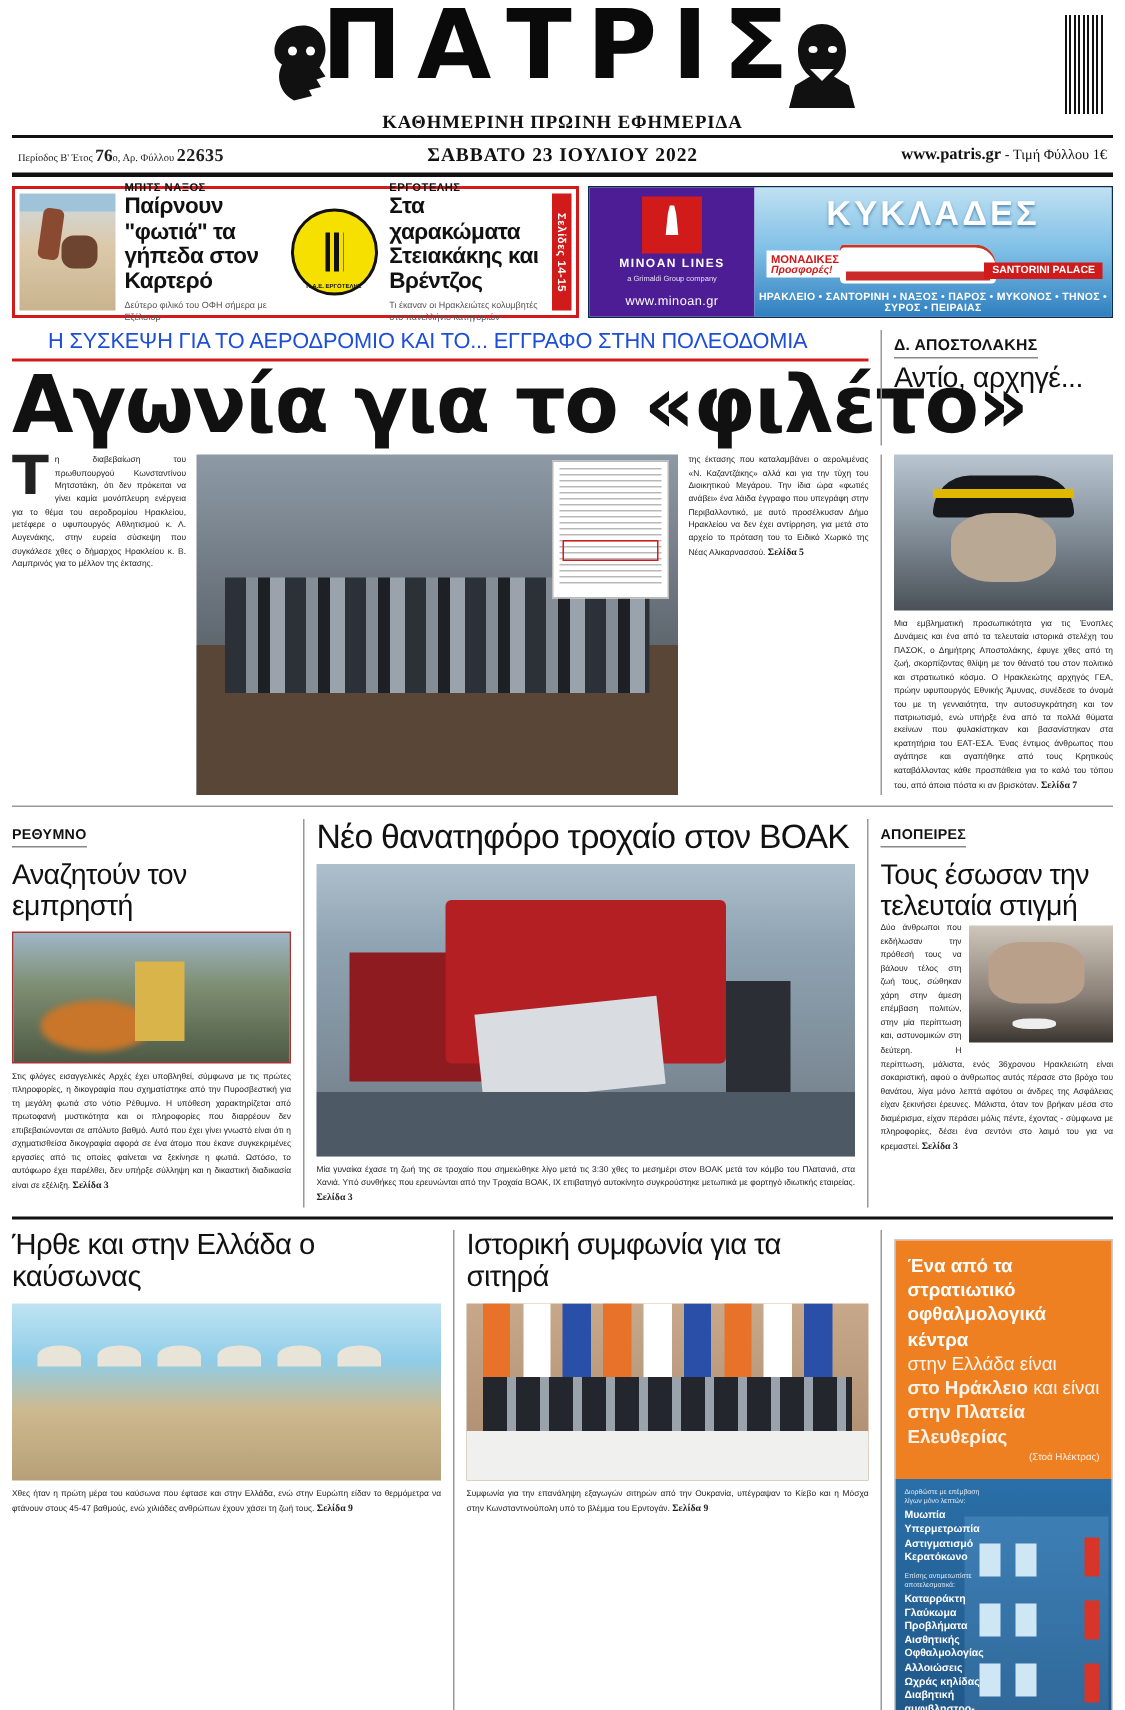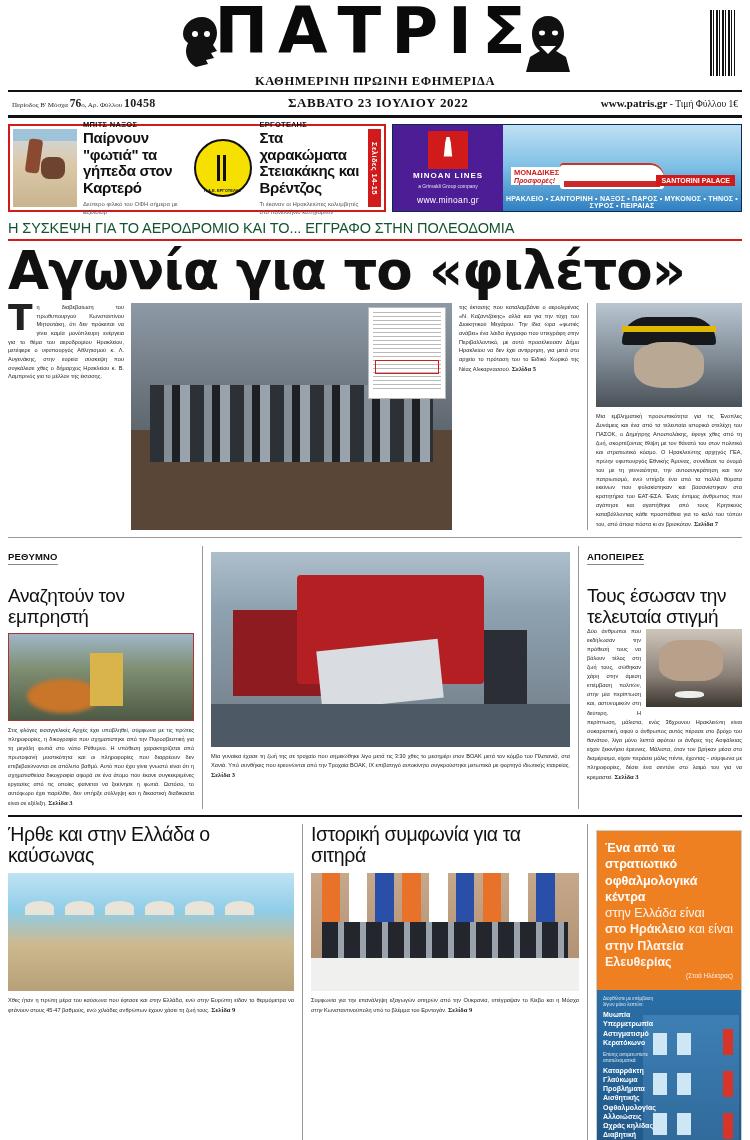--- a/index.html
+++ b/index.html
@@ -90,21 +90,21 @@
   .monadikes i { display:block; color:#d11a1a; font-size:7px;}
   .santorini { position:absolute; right: 6px; top: 50px; background:#d11a1a; color:#fff; font-size:7px; font-weight:bold; padding:2px 5px;}
   .ship { position:absolute; left: 46%; top: 38px; transform: translateX(-50%); width: 104px; height: 26px;
     background: #fff; border-radius: 3px 14px 3px 3px; box-shadow: 0 2px 0 #c0392b inset;}
   .ship::after{content:"";position:absolute;left:4px;bottom:2px;right:4px;height:6px;background:#cc2a2a;}
   .ports { position:absolute; bottom:2px; left:0; right:0; text-align:center; color:#fff; font-size:7px; font-weight:bold; letter-spacing:.2px;}
 
   
   .lead-wrap { display: flex; margin-top: 8px; gap: 8px; }
   .lead-left { flex: 1; min-width: 0; }
-  .lead-kicker { font-size: 14.5px; letter-spacing: -0.1px; color:#14532d; padding-bottom:3px;}
+  .lead-kicker { font-size: 14.5px; letter-spacing: -0.1px; color:#1d4ed8; padding-bottom:3px;margin-left:24px;}
   .red-rule { border-top: 2px solid #d11a1a; }
   .lead-head { font-family: "DejaVu Sans", sans-serif; font-weight: bold; font-size: 53px; line-height: 0.98;
     letter-spacing: -1px; margin-top: 4px; white-space: nowrap; }
   .lead-right { flex: 0 0 155px; border-left: 1px solid #999; padding-left: 8px; }
   .rc-kicker { font-size: 10.5px; font-weight: bold; letter-spacing:.2px; border-bottom:1px solid #888; padding-bottom:2px; display:inline-block;}
   .rc-head { font-size: 19px; margin-top: 4px; line-height:1.08; letter-spacing:-.3px;}
 
   
   .lead-body { display: flex; gap: 8px; margin-top: 6px; }
   .lb-left { flex: 1; display: flex; gap: 7px; }
@@ -127,21 +127,21 @@
   .rc-photo .cap { position:absolute; left:18%; top:14%; width:64%; height:26%; background:#16181c; border-radius:30px 30px 4px 4px;}
   .rc-photo .capband { position:absolute; left:18%; top:22%; width:64%; height:6%; background:#e0b800;}
   .rc-photo .face { position:absolute; left:26%; top:38%; width:48%; height:44%; background:#b9a893; border-radius:40%;}
 
   
   .band2 { display: flex; gap: 8px; margin-top: 8px; }
   .col-a { flex: 0 0 186px; }
   .col-b { flex: 1; min-width:0; border-left: 1px solid #999; border-right: 1px solid #999; padding: 0 8px;}
   .col-c { flex: 0 0 155px; }
   .sec-kicker { font-size: 9.5px; font-weight: bold; letter-spacing:.2px; border-bottom:1px solid #888; padding-bottom:2px; display:inline-block;}
-  .sec-head-sm { font-size: 19px; line-height: 1.12; margin-top: 20px; letter-spacing:-.4px;}
+  .sec-head-sm { font-size: 19px; line-height: 1.12; margin-top: 8px; letter-spacing:-.4px;}
   .sec-head-md { font-size: 22.5px; line-height: 1.1; letter-spacing:-.5px;}
   .ca-photo { width:100%; height: 88px; margin-top:6px; position:relative; overflow:hidden;
     background: linear-gradient(180deg,#9fb6c8 0%,#7f8f73 40%,#4e5a45 100%); border:1px solid #a33;}
   .ca-photo .fire { position:absolute; left:10%; bottom:8%; width:40%; height:40%; background:#c9762a; filter:blur(2px); border-radius:50%;}
   .ca-photo .man { position:absolute; left:44%; top:22%; width:18%; height:62%; background:#d8b44a;}
   .ca-body { font-size: 5.6px; line-height:1.62; text-align: justify; margin-top:5px; color:#222;}
   .cb-photo { width:100%; height: 195px; margin-top:6px; position:relative; overflow:hidden;
     background: linear-gradient(180deg,#aebfcc 0%,#8fa3b2 28%,#6f7a84 100%);}
   .cb-photo .truck { position:absolute; left:24%; top:12%; width:52%; height:56%; background:#b41f24; border-radius:4px;}
   .cb-photo .truck2 { position:absolute; left:6%; top:30%; width:26%; height:44%; background:#8d1b20;}
@@ -209,23 +209,23 @@
       <ellipse cx="20" cy="19" rx="3" ry="2.4" fill="#fff"></ellipse>
       <ellipse cx="33" cy="19" rx="3" ry="2.4" fill="#fff"></ellipse>
       <path d="M18 32h16l-8 8z" fill="#fff"></path>
     </svg>
     <div class="barcode"></div>
   </div>
 
   <div class="mast-rule-top"></div>
   <div class="mast-info">
     <div class="left">
-      <span>Περίοδος Β' Μόσχα</span>
+      <span>Περίοδος Β' Έτος</span>
       <b>76</b><span>ο, Αρ. Φύλλου</span>
-      <span class="issue">10458</span>
+      <span class="issue">22635</span>
     </div>
     <div class="center">ΣΑΒΒΑΤΟ 23 ΙΟΥΛΙΟΥ 2022</div>
     <div class="right">
       <b>www.patris.gr</b>
       <span>- Τιμή Φύλλου 1€</span>
     </div>
   </div>
 
   <div class="adstrip">
     <div class="ad-sport">
@@ -252,36 +252,41 @@
     </div>
 
     <div class="ad-minoan">
       <div class="minoan-left">
         <div class="minoan-mark"></div>
         <div class="minoan-name">MINOAN LINES</div>
         <div class="minoan-tag">a Grimaldi Group company</div>
         <div class="minoan-url">www.minoan.gr</div>
       </div>
       <div class="minoan-right">
+        <div class="kyklades">ΚΥΚΛΑΔΕΣ</div>
         <div class="monadikes">
           <span>ΜΟΝΑΔΙΚΕΣ</span>
           <i>Προσφορές!</i>
         </div>
         <div class="ship"></div>
         <div class="santorini">SANTORINI PALACE</div>
         <div class="ports">ΗΡΑΚΛΕΙΟ • ΣΑΝΤΟΡΙΝΗ • ΝΑΞΟΣ • ΠΑΡΟΣ • ΜΥΚΟΝΟΣ • ΤΗΝΟΣ • ΣΥΡΟΣ • ΠΕΙΡΑΙΑΣ</div>
       </div>
     </div>
   </div>
 
   <div class="lead-wrap">
     <div class="lead-left">
       <div class="lead-kicker">Η ΣΥΣΚΕΨΗ ΓΙΑ ΤΟ ΑΕΡΟΔΡΟΜΙΟ ΚΑΙ ΤΟ... ΕΓΓΡΑΦΟ ΣΤΗΝ ΠΟΛΕΟΔΟΜΙΑ</div>
       <div class="red-rule"></div>
       <div class="lead-head">Αγωνία για το «φιλέτο»</div>
+    </div>
+    <div class="lead-right">
+      <div class="rc-kicker">Δ. ΑΠΟΣΤΟΛΑΚΗΣ</div>
+      <div class="rc-head">Αντίο, αρχηγέ...</div>
     </div>
   </div>
 
   <div class="lead-body">
     <div class="lb-left">
       <div class="lb-col c1">
         <span class="drop">Τ</span><span>η διαβεβαίωση του πρωθυπουργού Κωνσταντίνου Μητσοτάκη, ότι δεν πρόκειται να γίνει καμία μονόπλευρη ενέργεια για το θέμα του αεροδρομίου Ηρακλείου, μετέφερε ο υφυπουργός Αθλητισμού κ. Λ. Αυγενάκης, στην ευρεία σύσκεψη που συγκάλεσε χθες ο δήμαρχος Ηρακλείου κ. Β. Λαμπρινός για το μέλλον της έκτασης.</span>
       </div>
       <div class="lb-photo">
         <div class="tbl"></div>
@@ -338,20 +343,21 @@
           <div class="fire"></div>
           <div class="man"></div>
         </div>
       <div class="ca-body">
         <span>Στις φλόγες εισαγγελικές Αρχές έχει υποβληθεί, σύμφωνα με τις πρώτες πληροφορίες, η δικογραφία που σχηματίστηκε από την Πυροσβεστική για τη μεγάλη φωτιά στο νότιο Ρέθυμνο. Η υπόθεση χαρακτηρίζεται από πρωτοφανή μυστικότητα και οι πληροφορίες που διαρρέουν δεν επιβεβαιώνονται σε απόλυτο βαθμό. Αυτό που έχει γίνει γνωστό είναι ότι η σχηματισθείσα δικογραφία αφορά σε ένα άτομο που έκανε συγκεκριμένες εργασίες από τις οποίες φαίνεται να ξεκίνησε η φωτιά. Ωστόσο, το αυτόφωρο έχει παρέλθει, δεν υπήρξε σύλληψη και η δικαστική διαδικασία είναι σε εξέλιξη.</span>
         <span class="page-ref">Σελίδα 3</span>
       </div>
     </div>
 
     <div class="col-b">
+      <div class="sec-head-md">Νέο θανατηφόρο τροχαίο στον ΒΟΑΚ</div>
       <div class="cb-photo">
         <div class="truck2"></div>
           <div class="truck"></div>
           <div class="car"></div>
           <div class="ff"></div>
           <div class="road"></div>
       </div>
       <div class="cb-body">
         <span>Μία γυναίκα έχασε τη ζωή της σε τροχαίο που σημειώθηκε λίγο μετά τις 3:30 χθες το μεσημέρι στον ΒΟΑΚ μετά τον κόμβο του Πλατανιά, στα Χανιά. Υπό συνθήκες που ερευνώνται από την Τροχαία ΒΟΑΚ, ΙΧ επιβατηγό αυτοκίνητο συγκρούστηκε μετωπικά με φορτηγό ιδιωτικής εταιρείας.</span>
         <span class="page-ref">Σελίδα 3</span>

